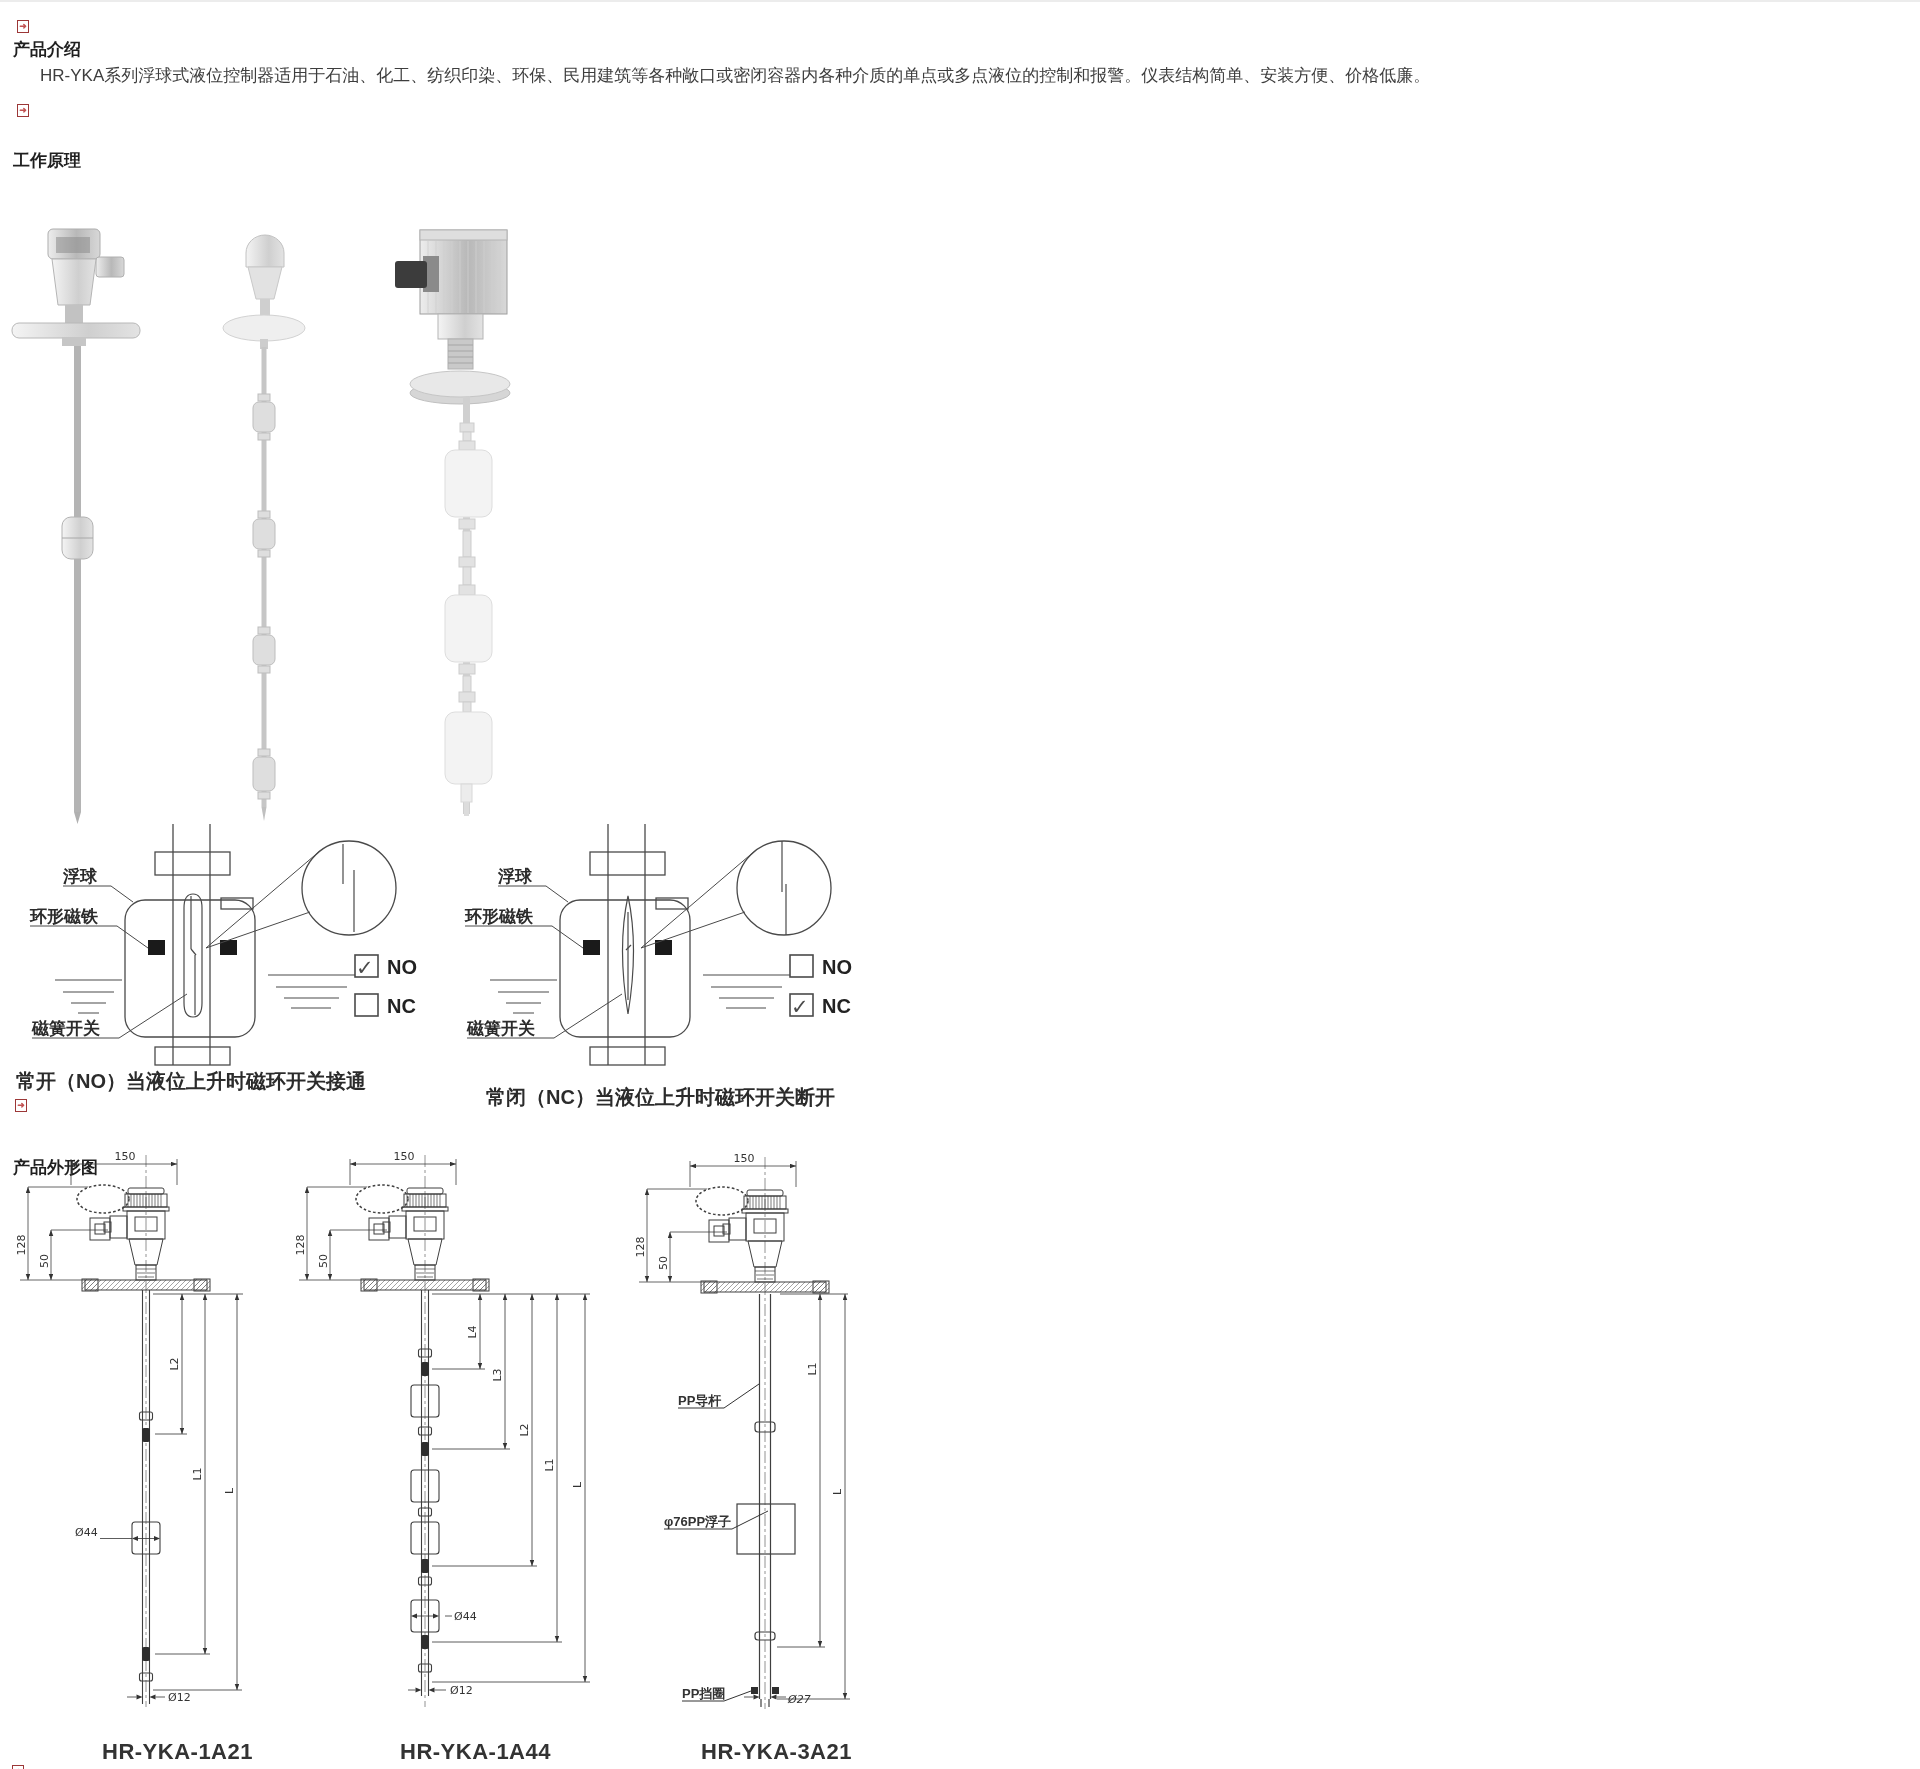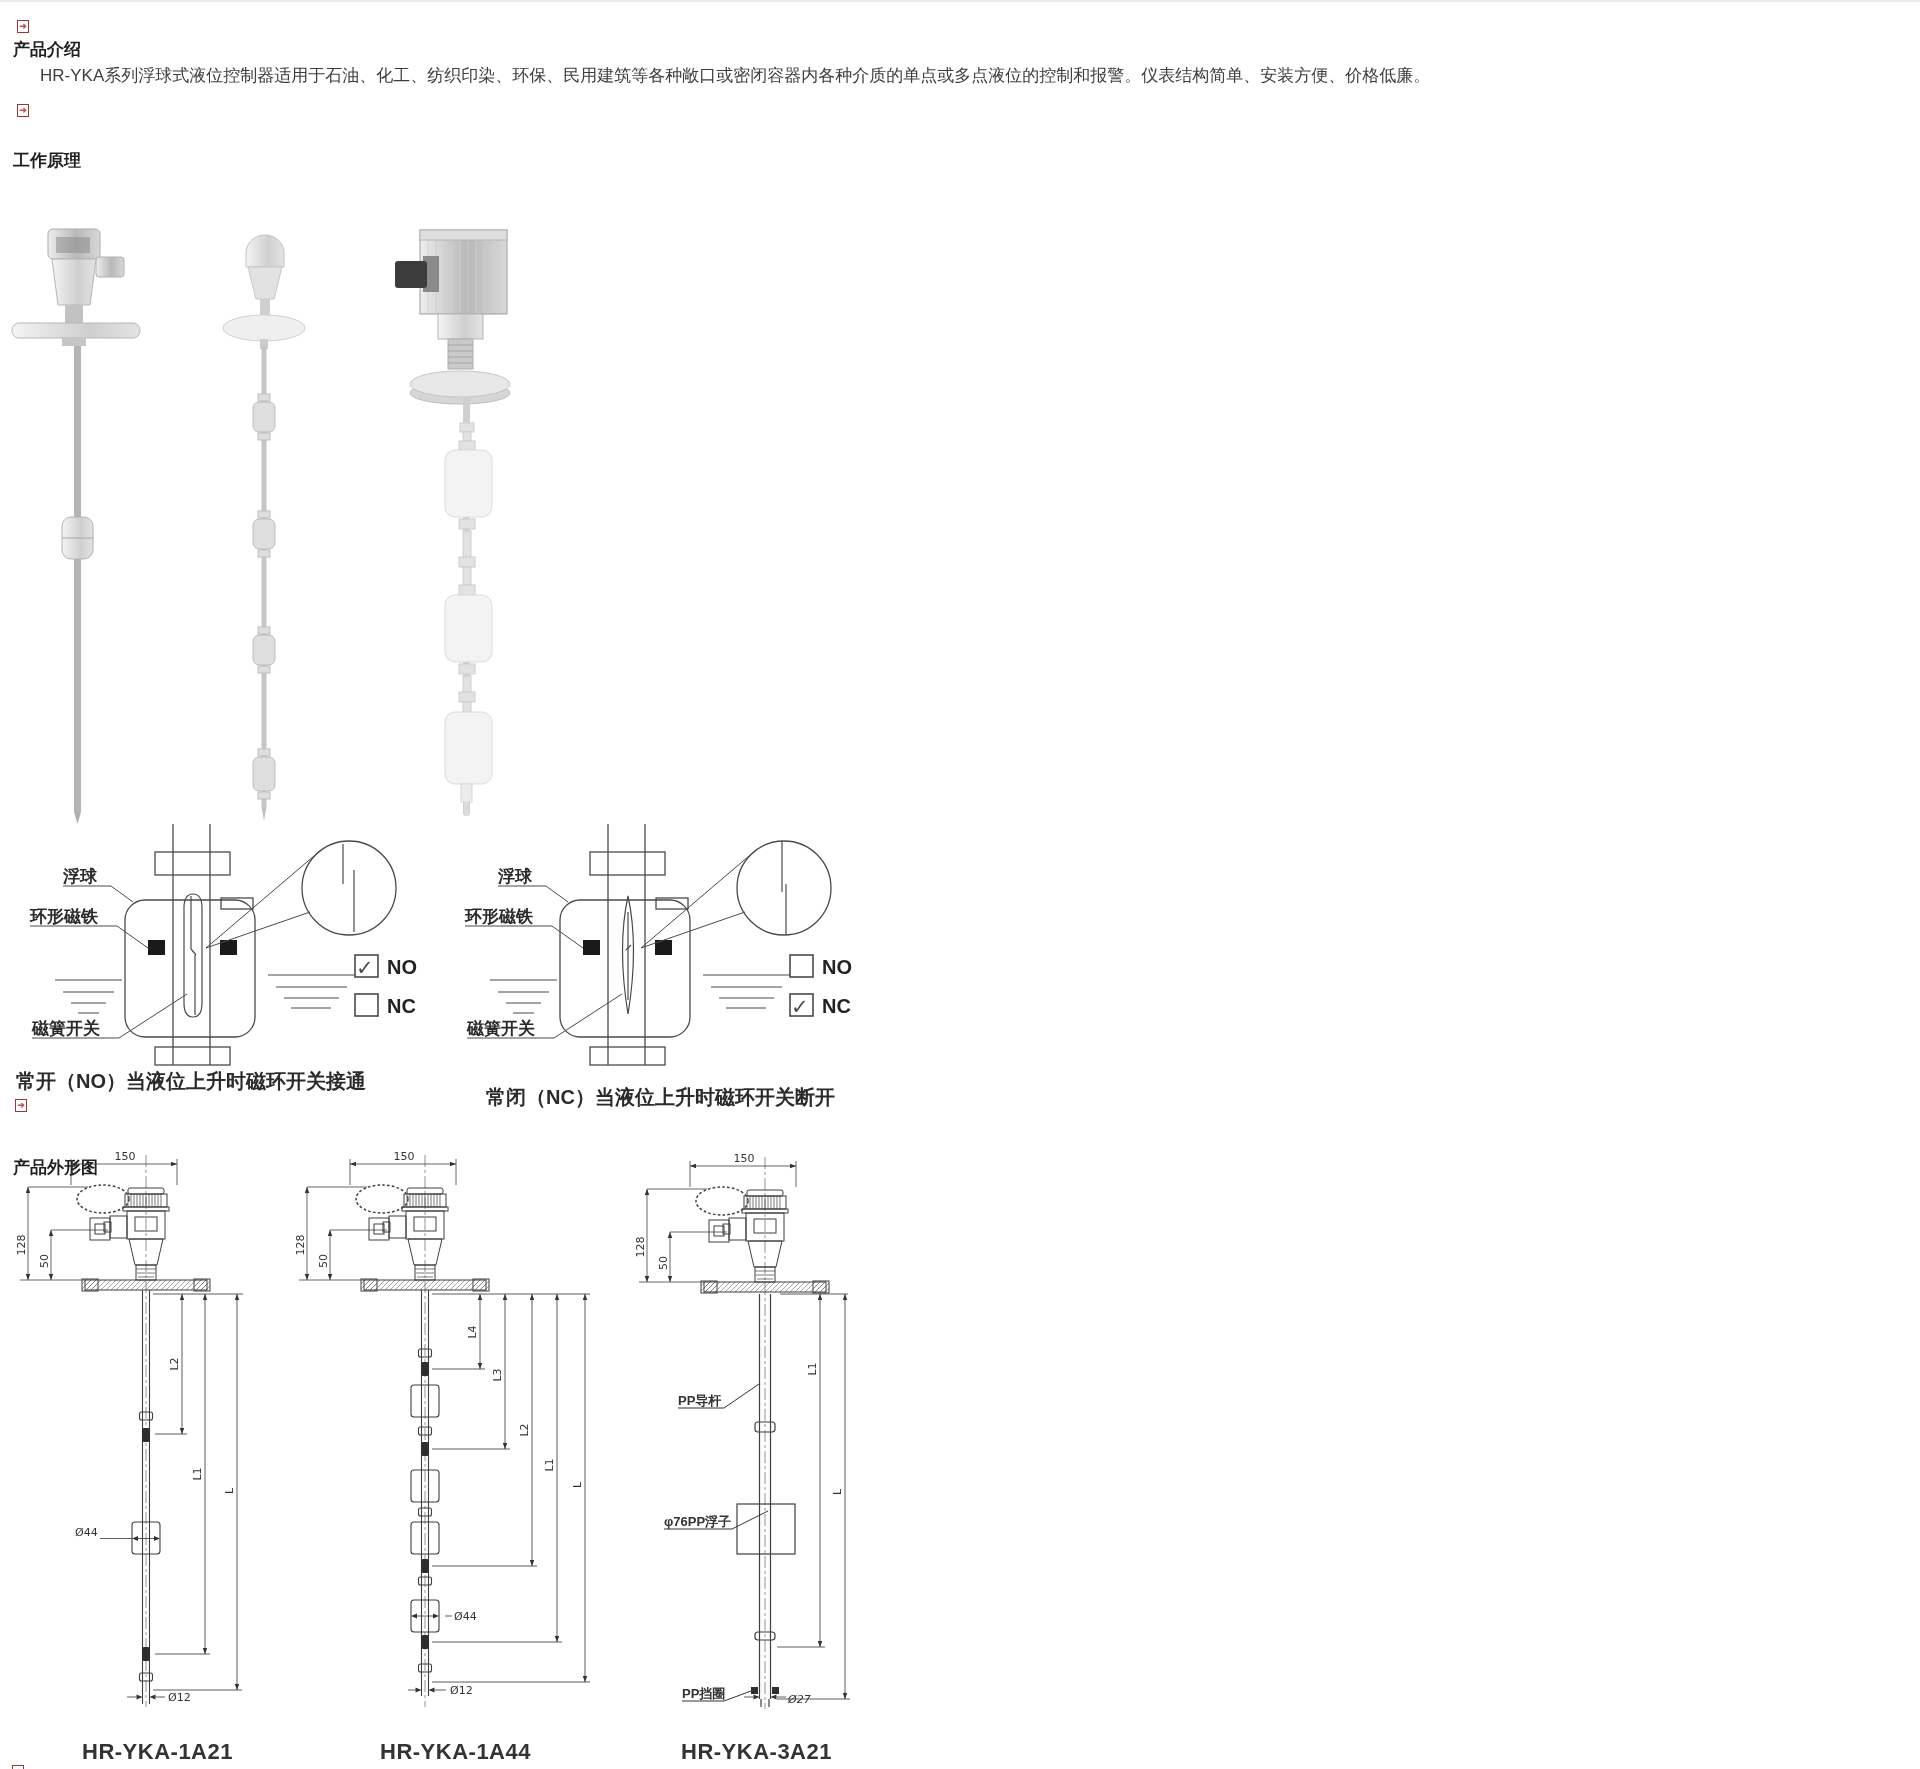--- a/index.html
+++ b/index.html
@@ -3,21 +3,21 @@
 <meta charset="utf-8">
 <style>
   html,body{margin:0;padding:0;background:#fff;}
   #page{position:relative;width:1920px;height:1769px;background:#ffffff;overflow:hidden;
         font-family:"Liberation Sans",sans-serif;border-top:2px solid #ececec;box-sizing:border-box;}
   .bullet{position:absolute;width:12px;height:13px;border:1px solid #9c3737;color:#c25252;
           font-size:9px;line-height:11px;text-align:center;box-sizing:border-box;font-weight:bold;overflow:hidden;}
   .h{position:absolute;font-size:17px;font-weight:bold;color:#1f1f1f;white-space:nowrap;}
   .para{position:absolute;font-size:17px;color:#3d3d3d;line-height:37px;text-indent:26px;}
   .dcap{position:absolute;font-size:20px;font-weight:700;color:#2b2b2b;white-space:nowrap;text-align:right;}
-  .model{position:absolute;font-size:22px;font-weight:700;color:#333;white-space:nowrap;letter-spacing:.5px;}
+  .model{position:absolute;font-size:22px;font-weight:700;color:#333;white-space:nowrap;letter-spacing:.5px;margin-left:20px;}
   svg{position:absolute;overflow:visible;}
   svg text{font-family:"Liberation Sans",sans-serif;}
   .dt{font-size:17px;font-weight:600;fill:#2b2b2b;}
   .nn{font-size:20px;font-weight:700;fill:#222;}
   .ck{font-size:21px;fill:#4a4a4a;}
   .dim{font-size:11px;fill:#333;font-family:"DejaVu Sans",sans-serif;}
   .dimc{font-size:13px;fill:#333;font-weight:600;}
   .thin{stroke-width:.8;}
 </style>
 </head>

